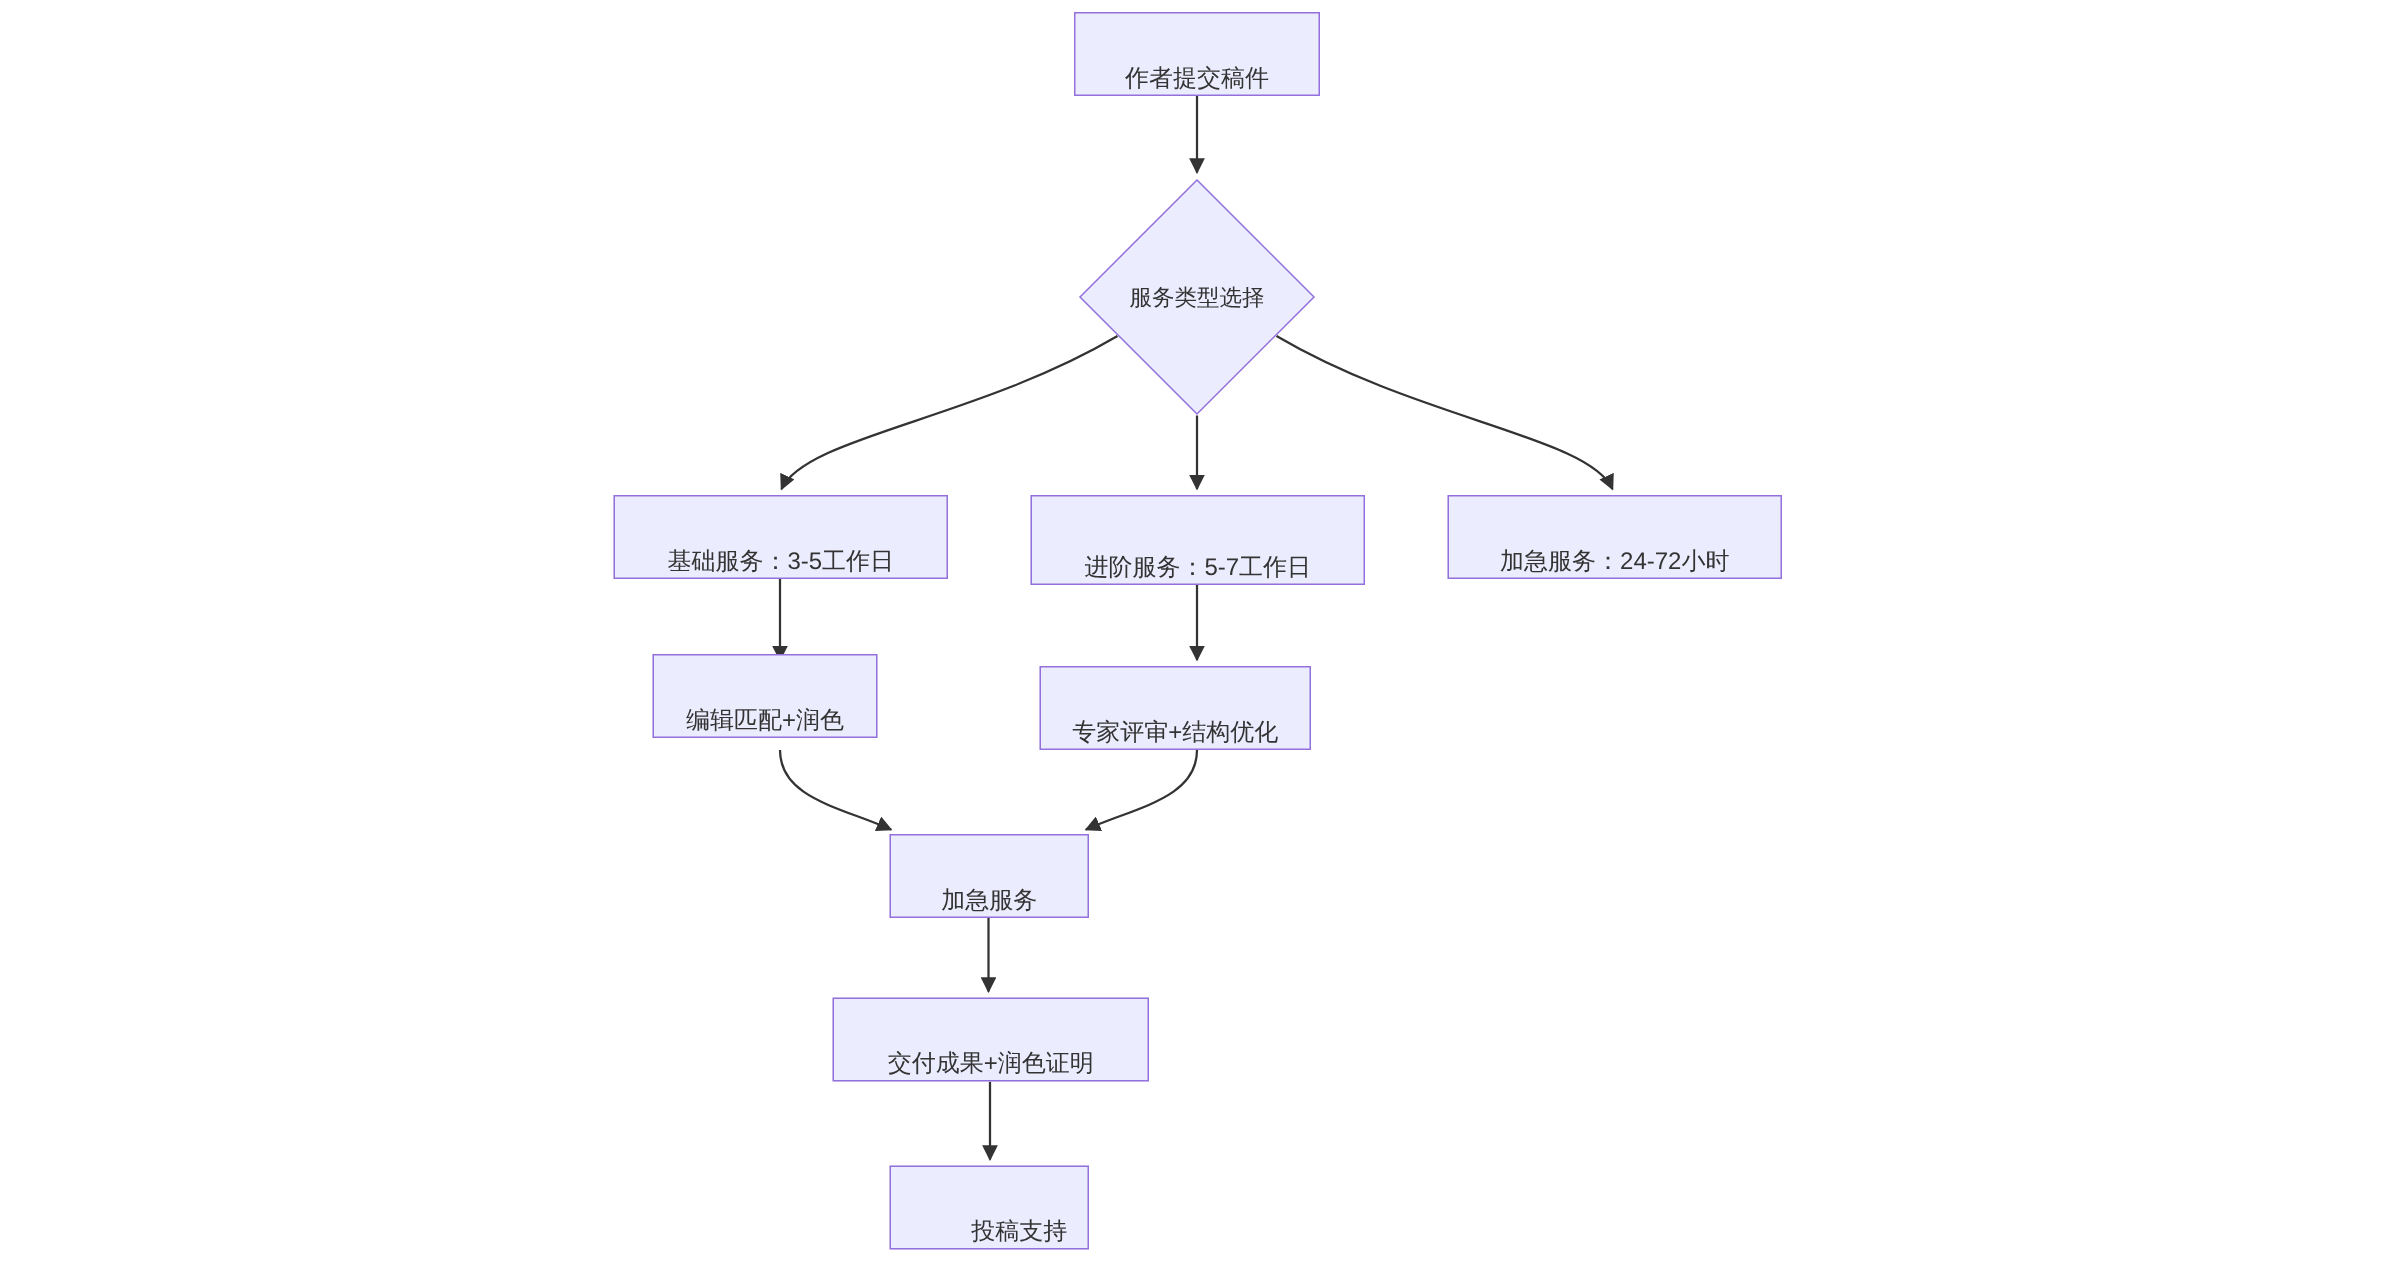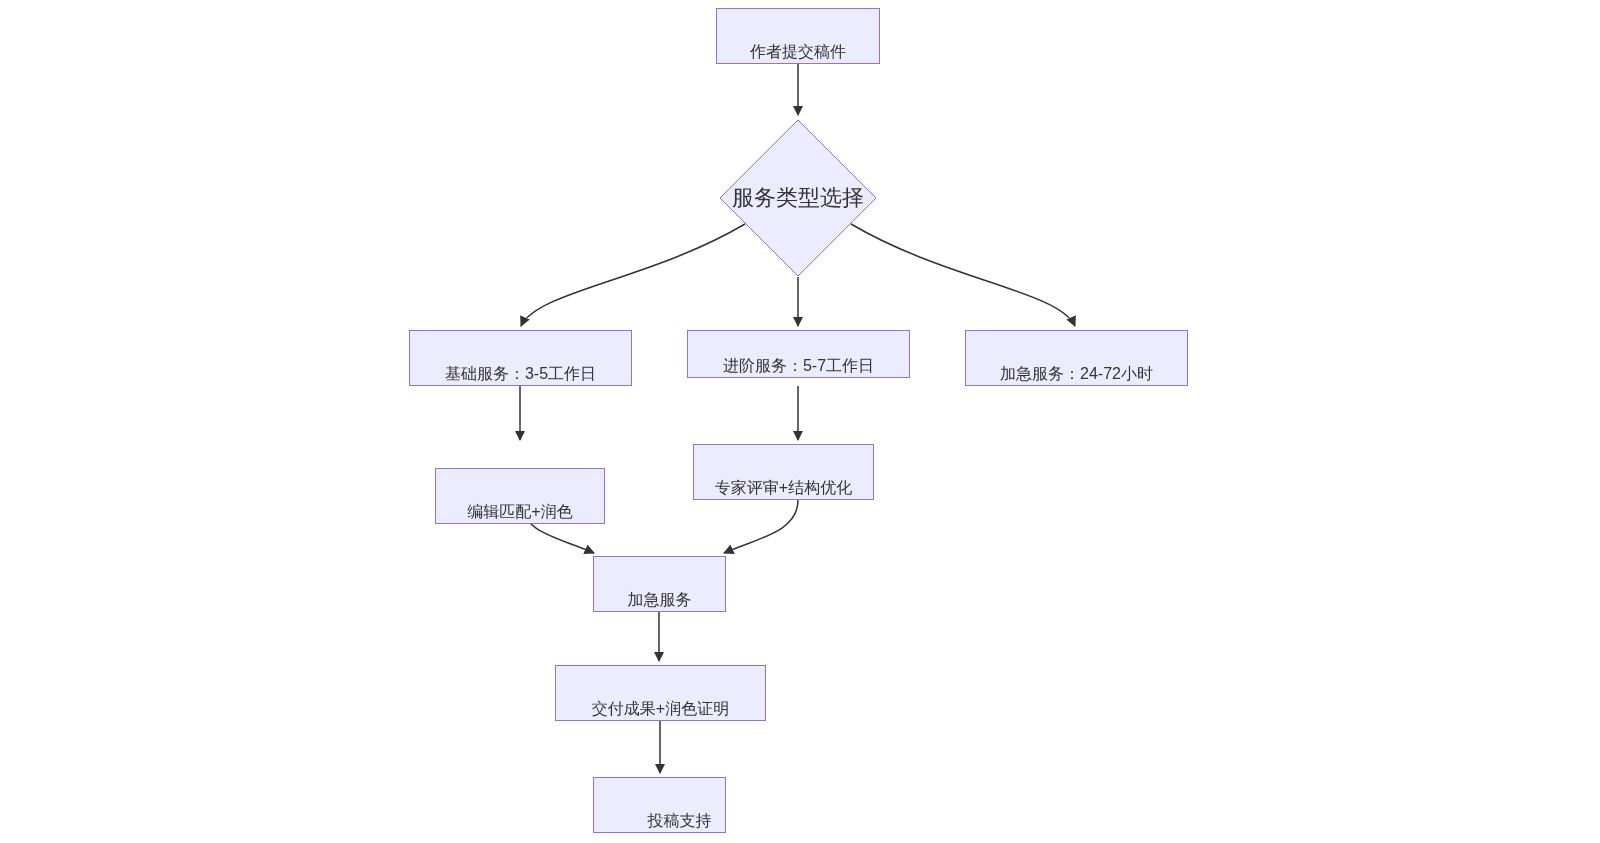--- a/index.html
+++ b/index.html
@@ -46,21 +46,21 @@
     justify-content: center;
   }
   .diamond-wrap svg {
     position: absolute;
     left: 0;
     top: 0;
   }
   .diamond-wrap .diamond-label {
     position: relative;
     color: var(--text-color, #333333);
-    font-size: 22px;
+    font-size: 15px;
     white-space: nowrap;
   }
   .diamond-shape {
     fill: var(--node-fill, #ECECFF);
     stroke: var(--node-border, #9370DB);
     stroke-width: 1px;
   }
 </style>
 </head>
 <body>
@@ -93,29 +93,29 @@
     <svg width="158" height="158" viewBox="0 0 158 158">
       <polygon class="diamond-shape" points="79,1 157,79 79,157 1,79"></polygon>
     </svg>
     <span class="diamond-label">服务类型选择</span>
   </div>
 
   <div class="node" style="left:409px; top:330px; width:223px; height:56px;">
     <span>基础服务：3-5工作日</span>
   </div>
 
-  <div class="node" style="left:687px; top:330px; width:223px; height:48px;">
+  <div class="node" style="left:687px; top:330px; width:223px; height:60px;">
     <span>进阶服务：5-7工作日</span>
   </div>
 
   <div class="node" style="left:965px; top:330px; width:223px; height:56px;">
     <span>加急服务：24-72小时</span>
   </div>
 
-  <div class="node" style="left:435px; top:468px; width:170px; height:56px;">
+  <div class="node" style="left:435px; top:436px; width:150px; height:56px;">
     <span>编辑匹配+润色</span>
   </div>
 
   <div class="node" style="left:693px; top:444px; width:181px; height:56px;">
     <span>专家评审+结构优化</span>
   </div>
 
   <div class="node" style="left:593px; top:556px; width:133px; height:56px;">
     <span>加急服务</span>
   </div>

